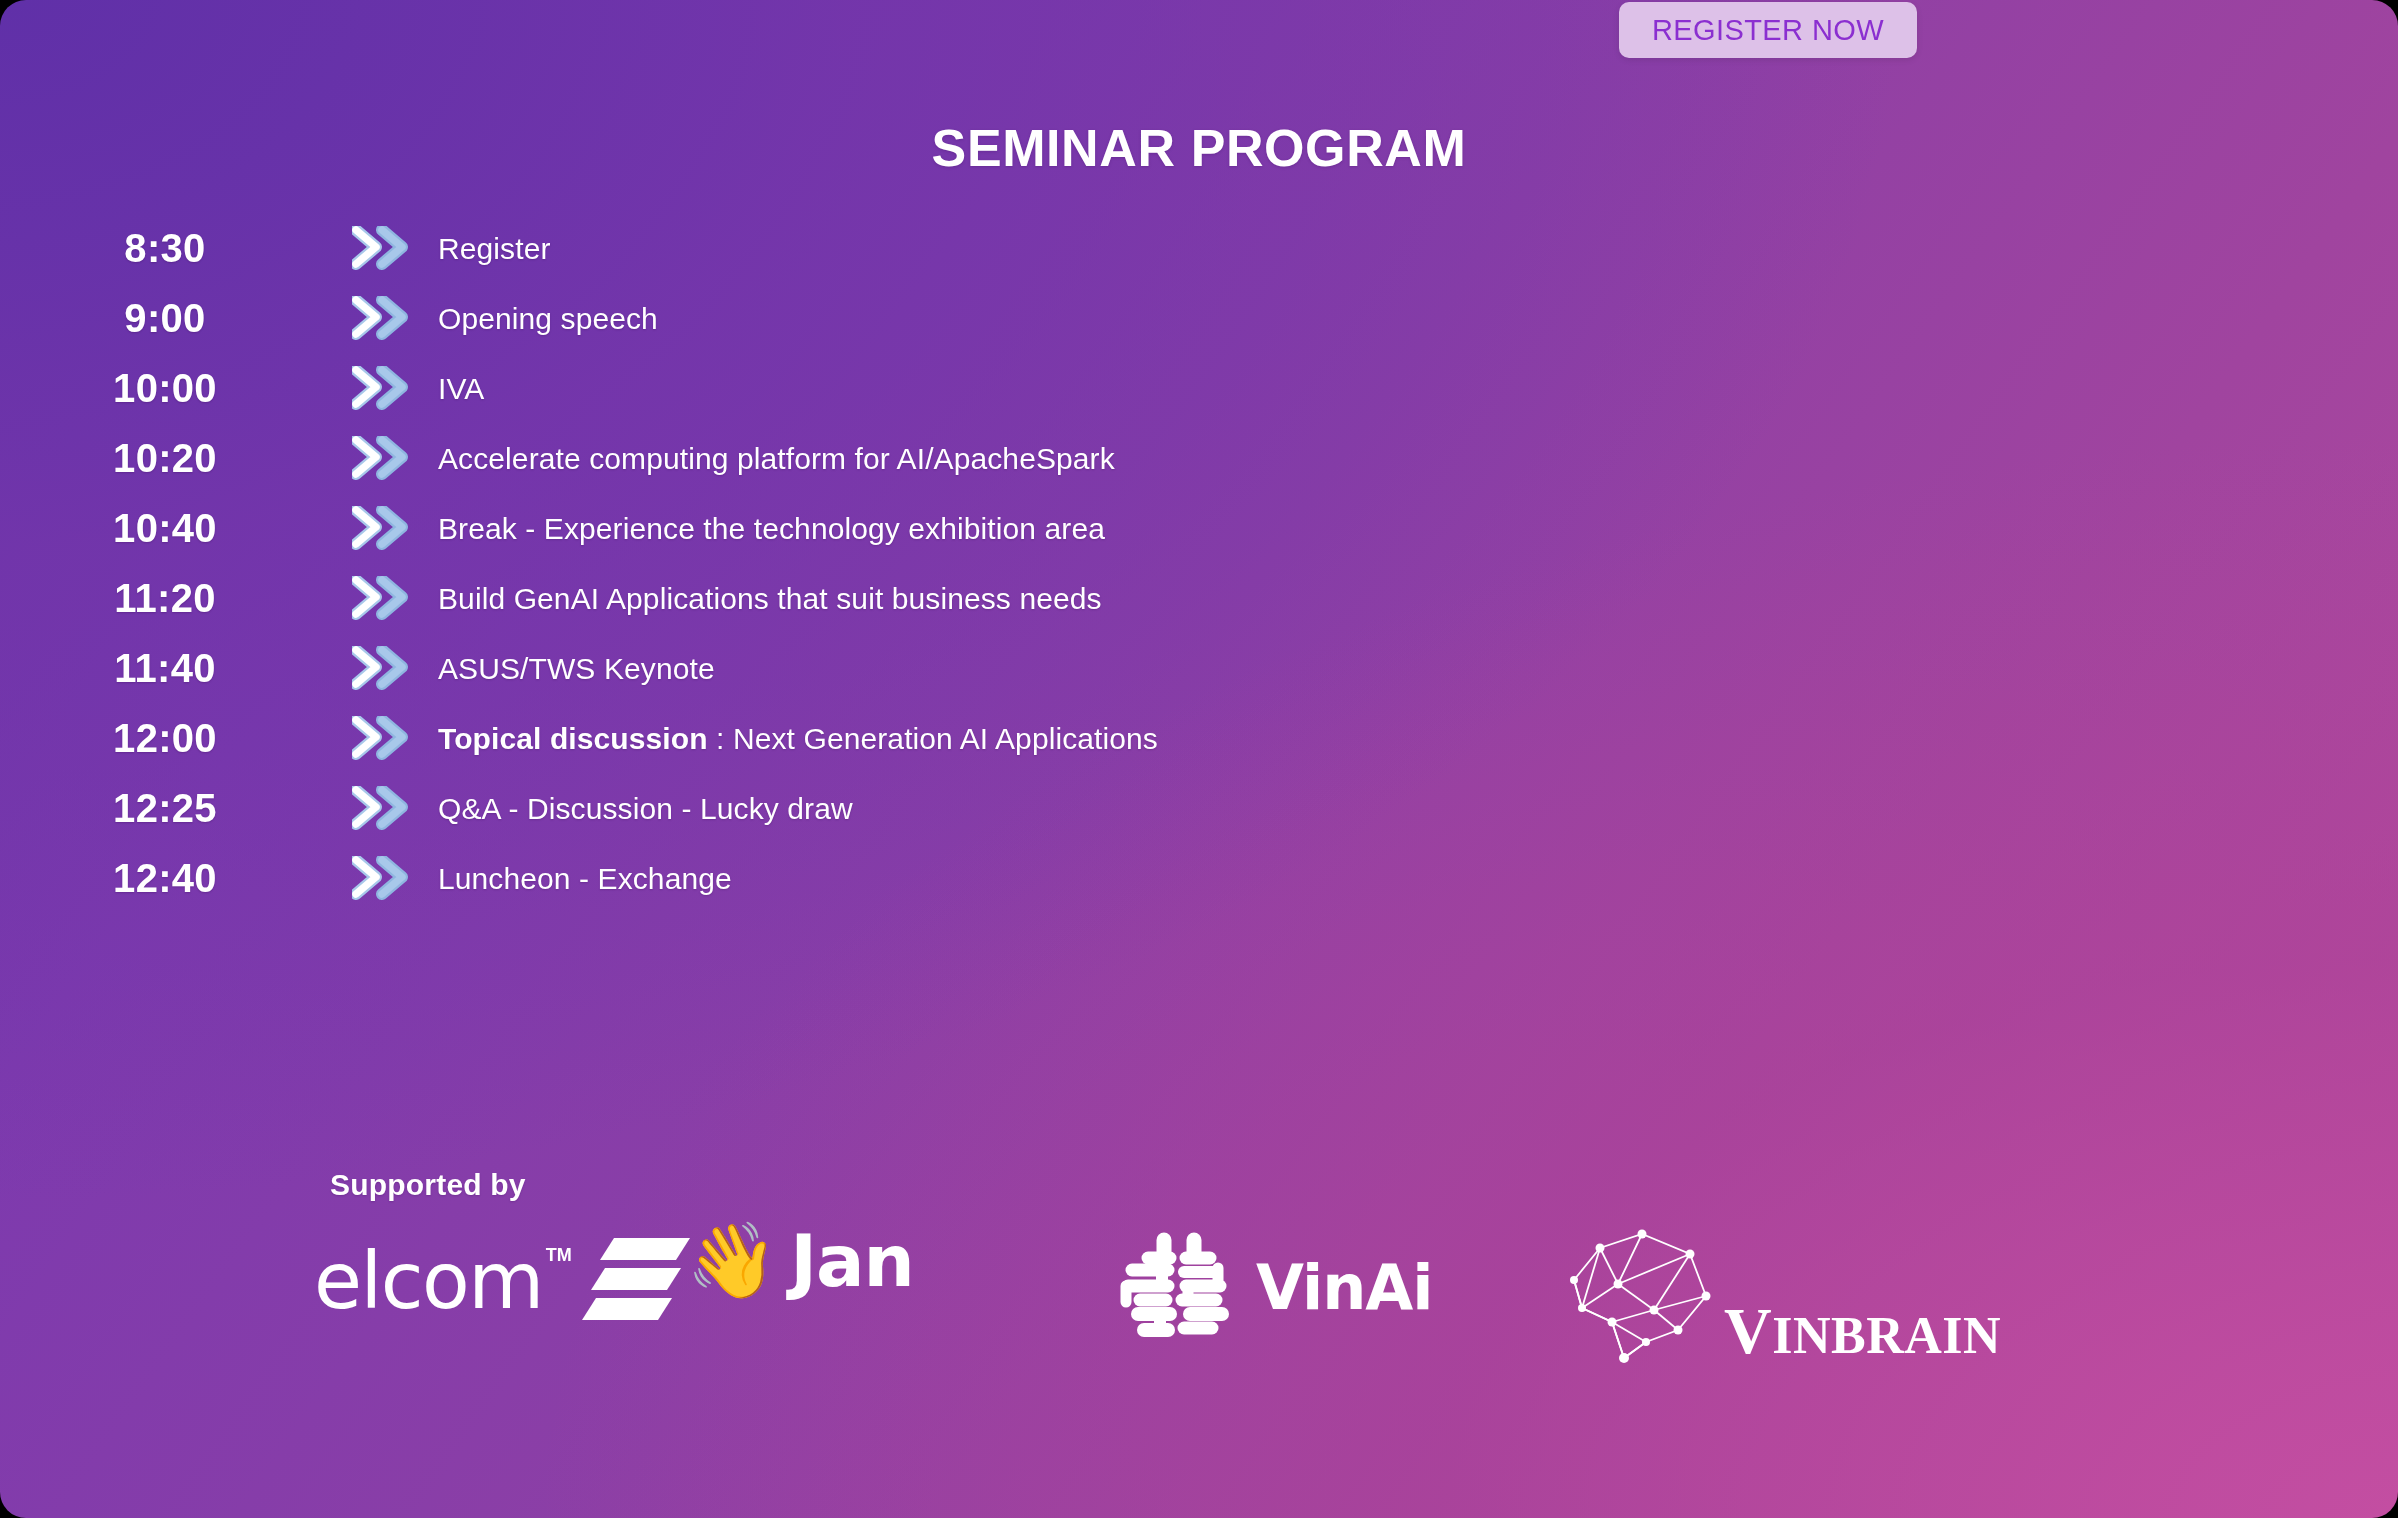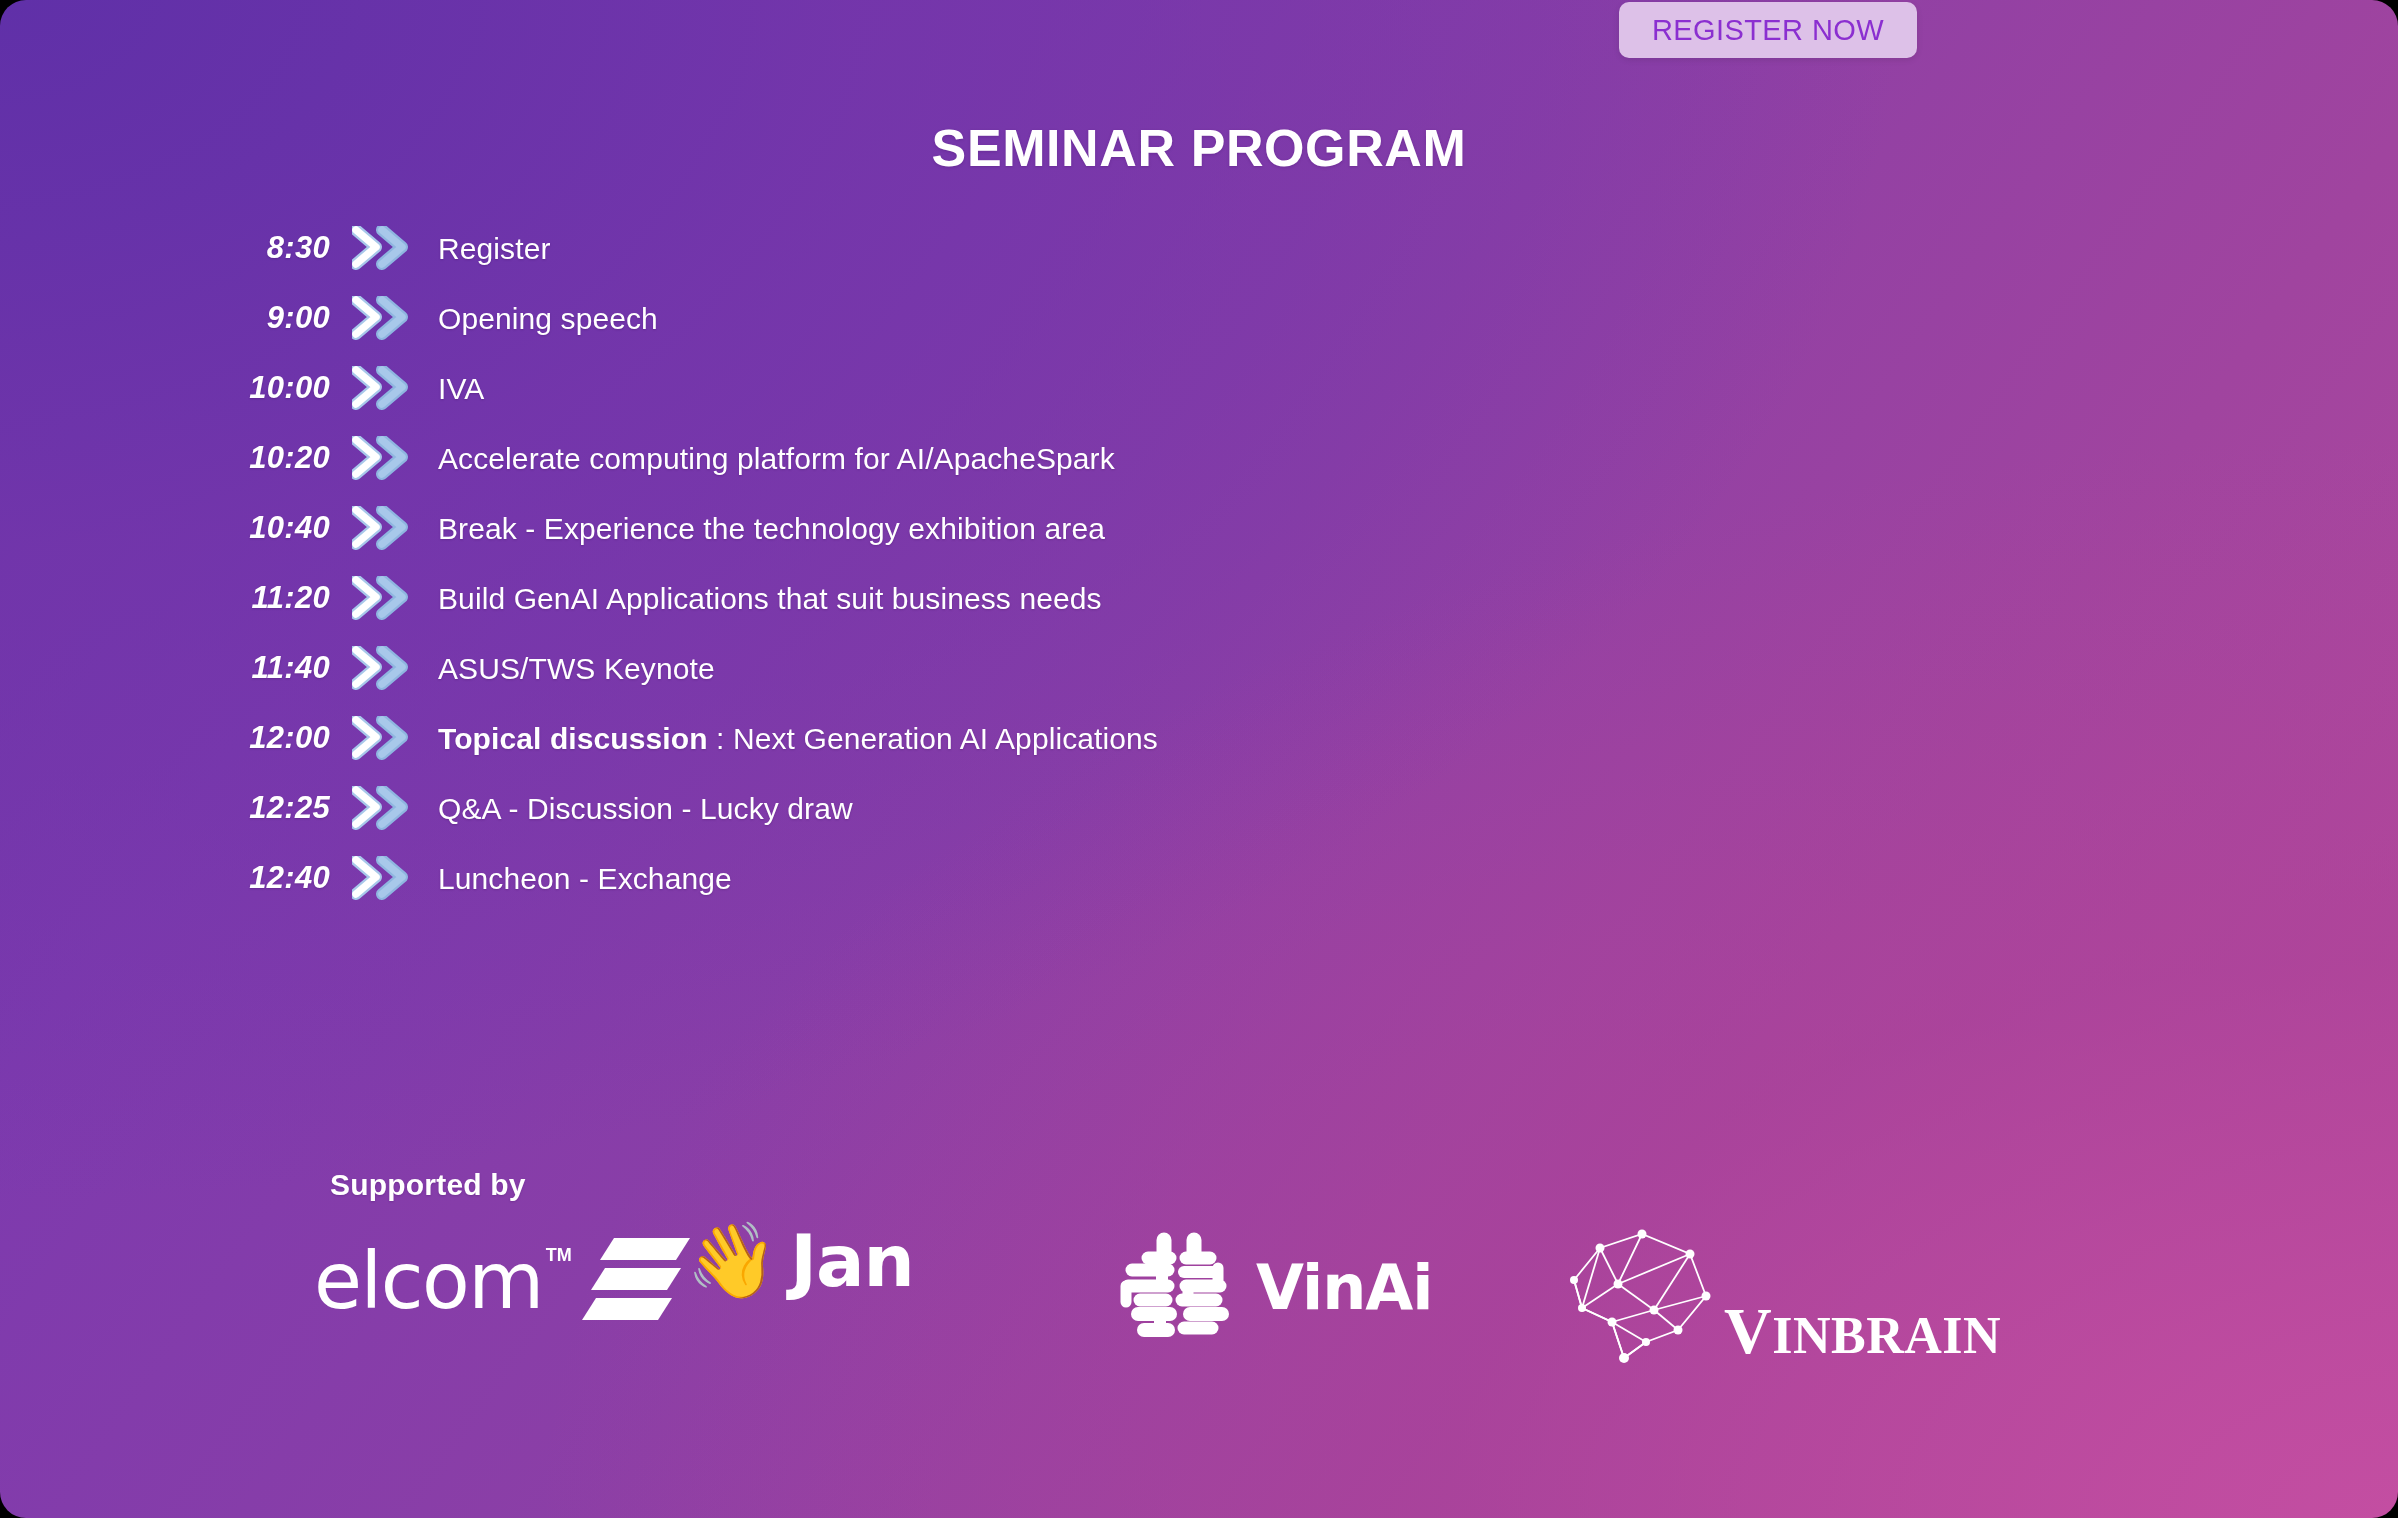--- a/index.html
+++ b/index.html
@@ -70,27 +70,26 @@
     display: flex;
     align-items: center;
     min-height: 70px;
     padding: 0;
   }
   .sched-row.tall { min-height: 96px; }
 
   .time {
     width: 330px;
     flex: 0 0 330px;
-    text-align: right;
+    text-align: center;
     color: #ffffff;
-    font-size: 31px;
+    font-size: 40px;
     font-weight: 700;
     letter-spacing: 0.3px;
     text-shadow: 0 1px 2px rgba(60,10,90,0.30);
-    font-style: italic;
   }
 
   .chev {
     flex: 0 0 88px;
     display: flex;
     justify-content: center;
     align-items: center;
     padding-left: 14px;
   }
   .chev svg { display: block; }

